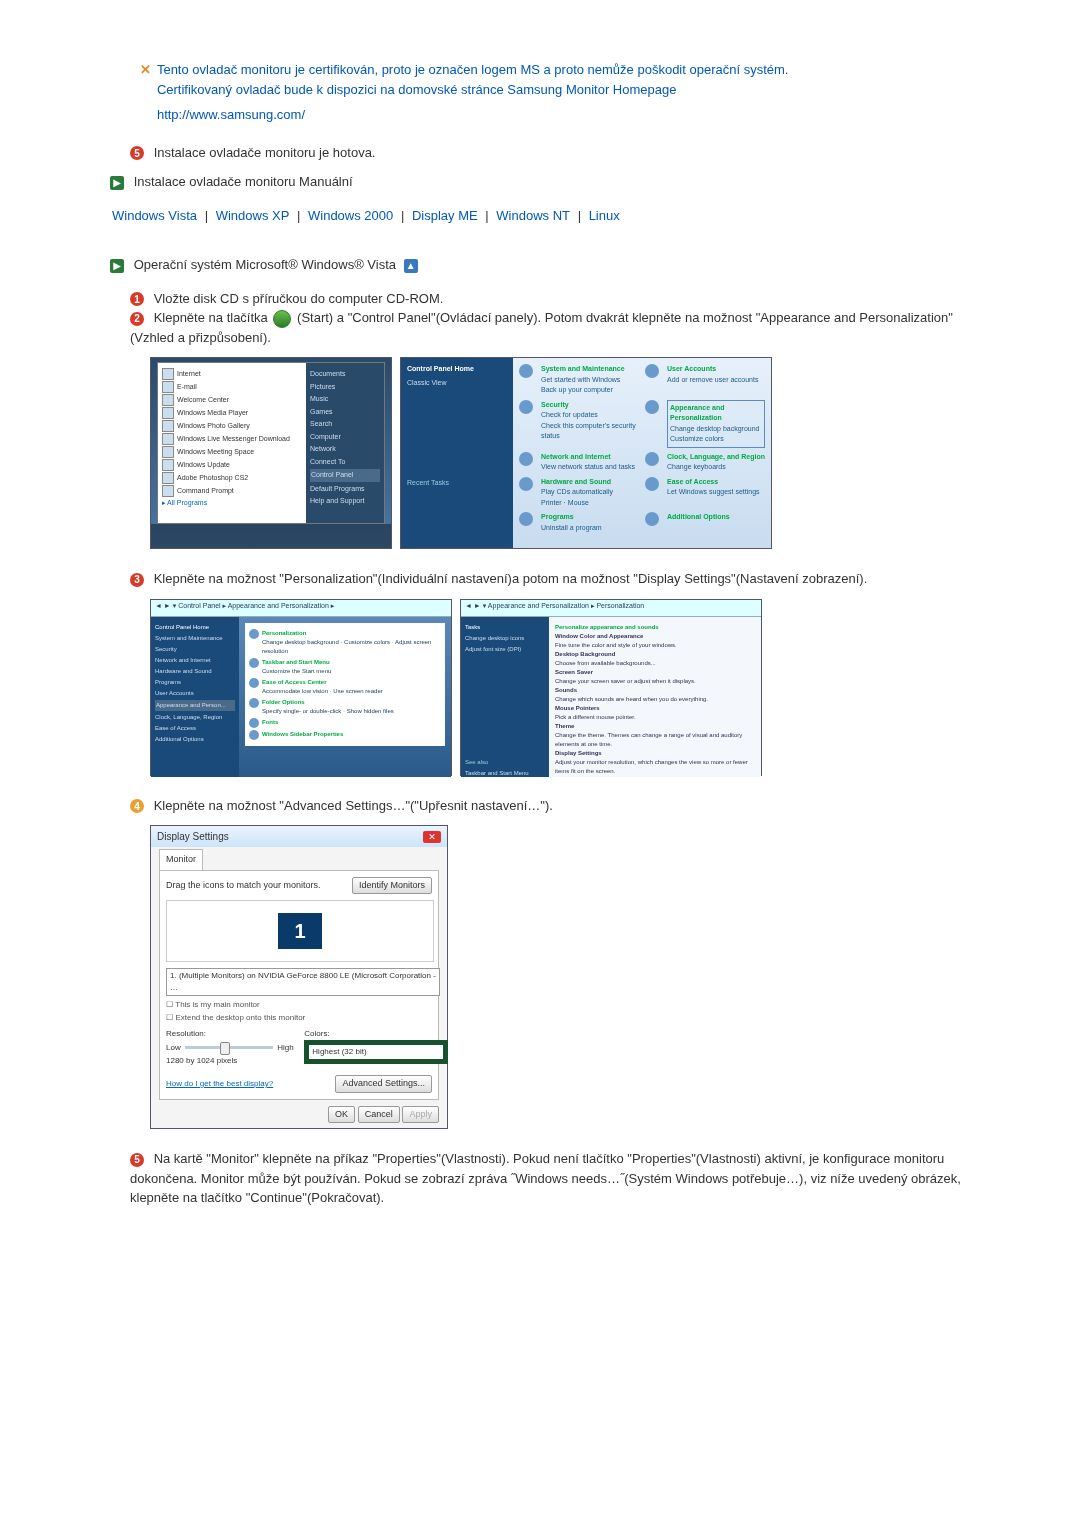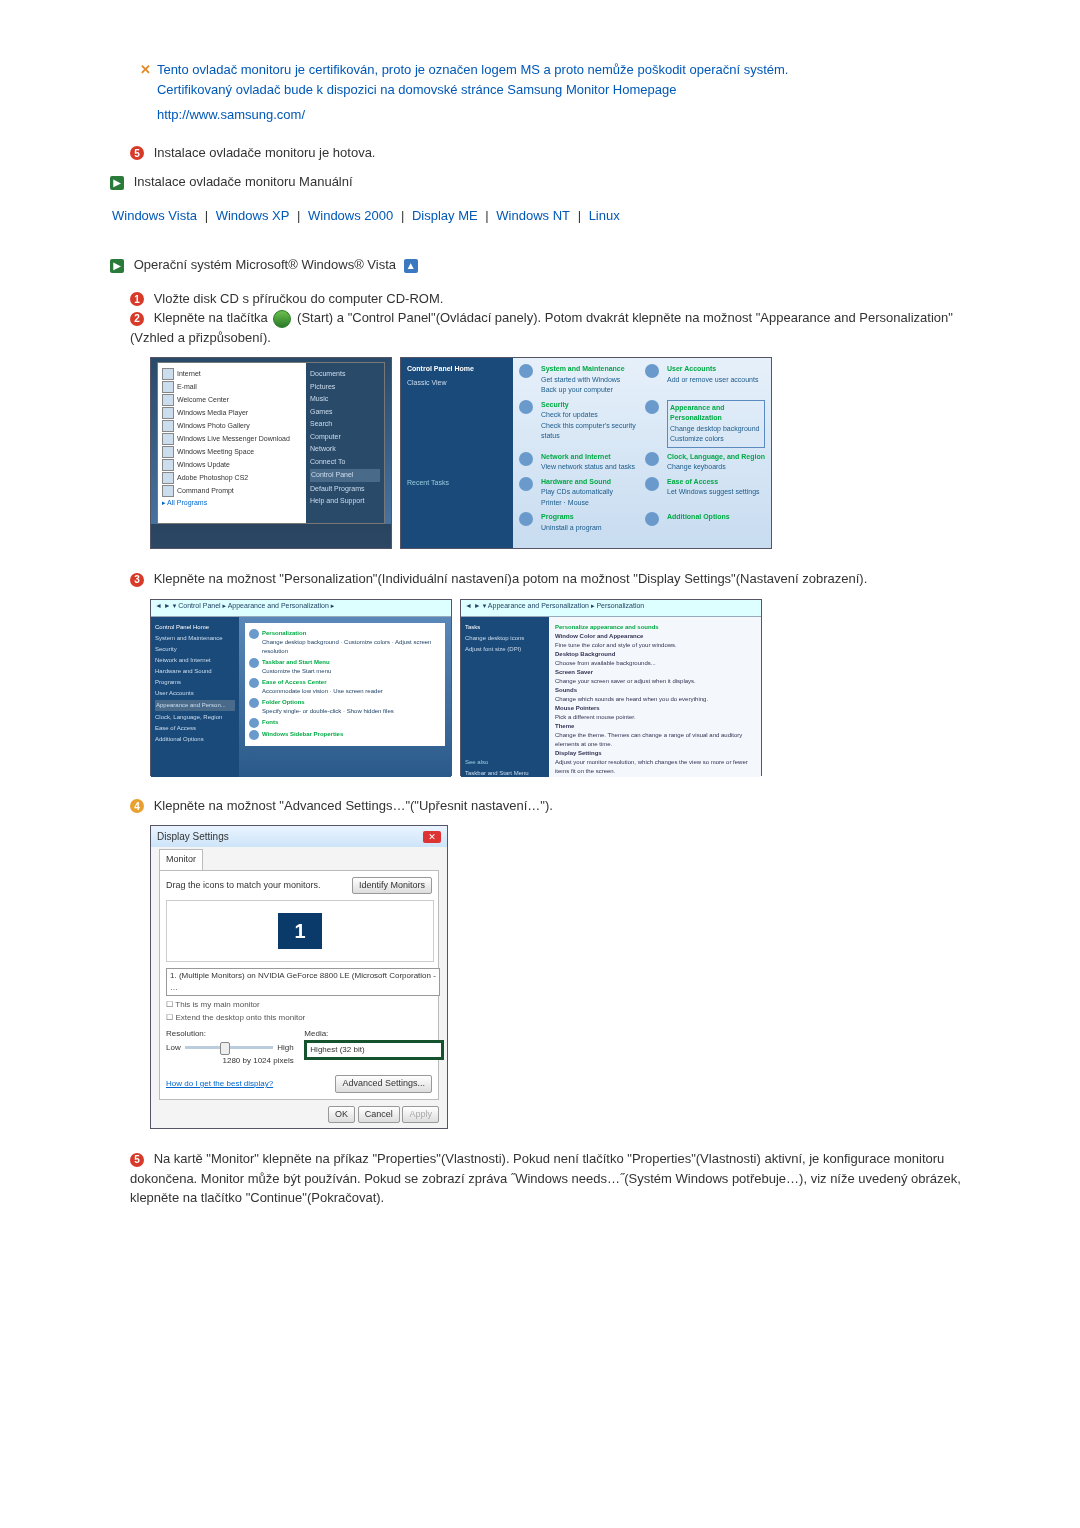--- a/index.html
+++ b/index.html
@@ -56,21 +56,21 @@
   .s3 .btn{display:inline-block;border:1px solid #999;background:linear-gradient(#fff,#ddd);padding:1px 6px;font-size:9px;border-radius:2px}
   .s3 .preview{width:100%;height:60px;background:#fff;border:1px solid #ccc;display:flex;align-items:center;justify-content:center;margin:6px 0}
   .s3 .mon{width:44px;height:36px;background:#0a3a6a;color:#fff;display:flex;align-items:center;justify-content:center;font-size:20px;font-weight:bold}
   .s3 .sel{width:100%;border:1px solid #999;background:#fff;padding:1px 3px;font-size:8px;margin:3px 0}
   .s3 .chk{font-size:8px;color:#555;margin:1px 0}
   .s3 .row2{display:flex;justify-content:space-between;margin-top:4px}
   .s3 .col{width:48%}
   .s3 .lbl{font-size:8px}
   .s3 .slider{height:3px;background:#bcd;margin:6px 4px;position:relative}
   .s3 .slider::after{content:"";position:absolute;top:-4px;left:40%;width:8px;height:11px;background:#eee;border:1px solid #888;border-radius:2px}
-  .s3 .sel2{border:3px solid #14532d;background:#fff;padding:1px 3px;font-size:8px;width:100%}
+  .s3 .sel2{border:5px solid #14532d;background:#fff;padding:1px 3px;font-size:8px;width:100%}
   .s3 .link{color:#06c;font-size:8px;text-decoration:underline}
   .s3 .foot{text-align:right;margin-top:6px}
   .mt6{margin-top:6px}.mb14{margin-bottom:14px}.mb20{margin-bottom:10px}
 </style>
 </head>
 <body>
 <div class="page">
 
 <div class="indent1">
   <div class="indent2">
@@ -293,24 +293,24 @@
       <div class="chk">☐ <span>This is my main monitor</span></div>
       <div class="chk">☐ <span>Extend the desktop onto this monitor</span></div>
       <div class="row2">
         <div class="col">
           <div class="lbl">Resolution:</div>
           <div style="display:flex;align-items:center;font-size:8px">
             <span>Low</span>
             <div class="slider" style="flex:1"></div>
             <span>High</span>
           </div>
-          <div style="text-align:right;font-size:8px">1280 by 1024 pixels</div>
+          <div style="text-align:left;font-size:8px">1280 by 1024 pixels</div>
         </div>
         <div class="col">
-          <div class="lbl">Media:</div>
+          <div class="lbl">Colors:</div>
           <div class="sel2">Highest (32 bit)</div>
         </div>
       </div>
       <div style="display:flex;justify-content:space-between;align-items:center;margin-top:8px">
         <span class="link">How do I get the best display?</span>
         <span class="btn">Advanced Settings...</span>
       </div>
     </div>
     <div class="foot">
       <span class="btn">OK</span>

